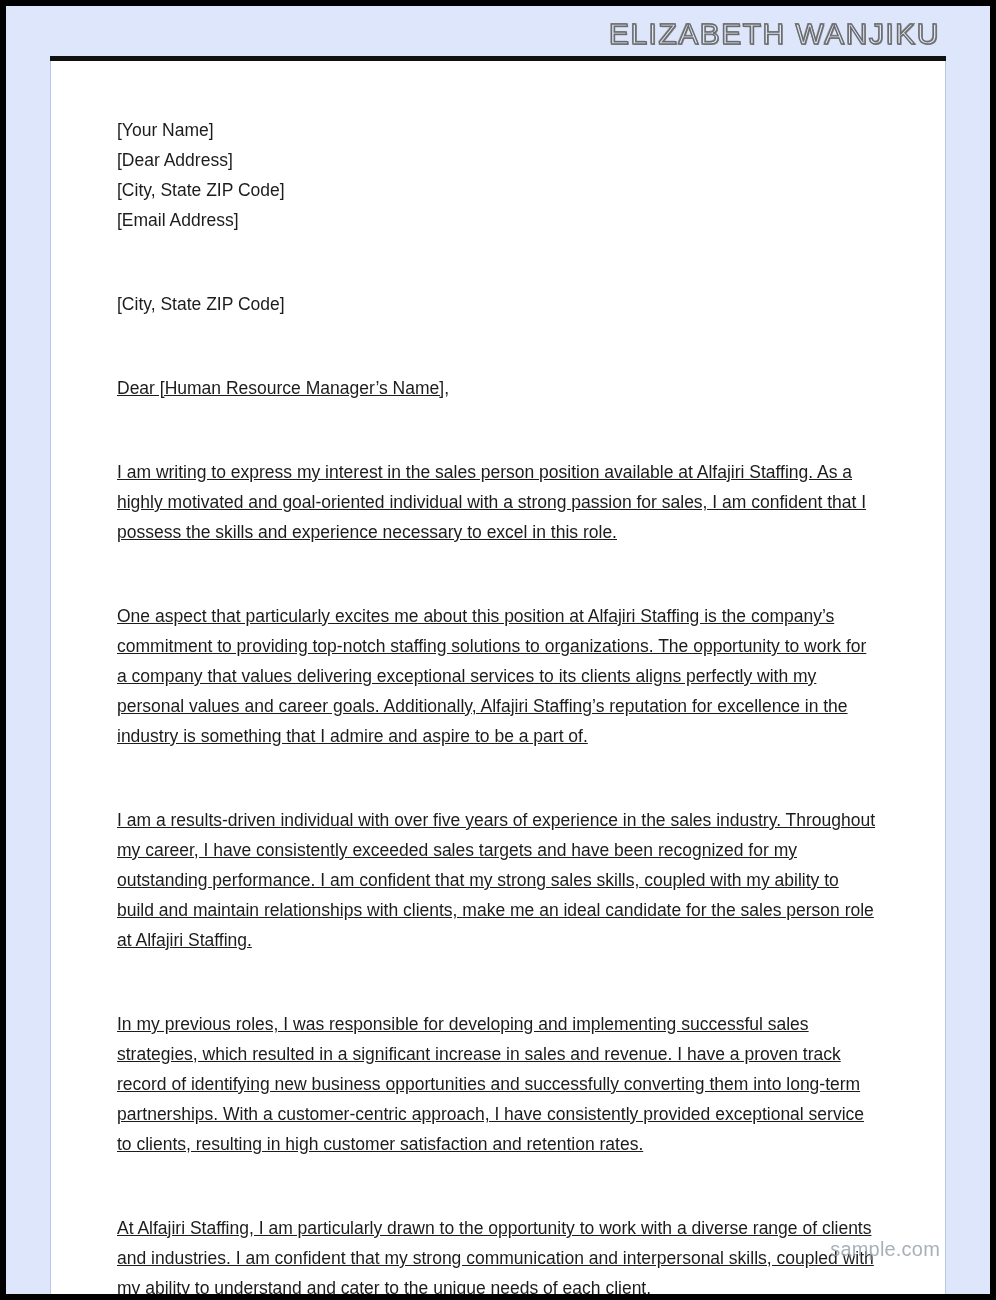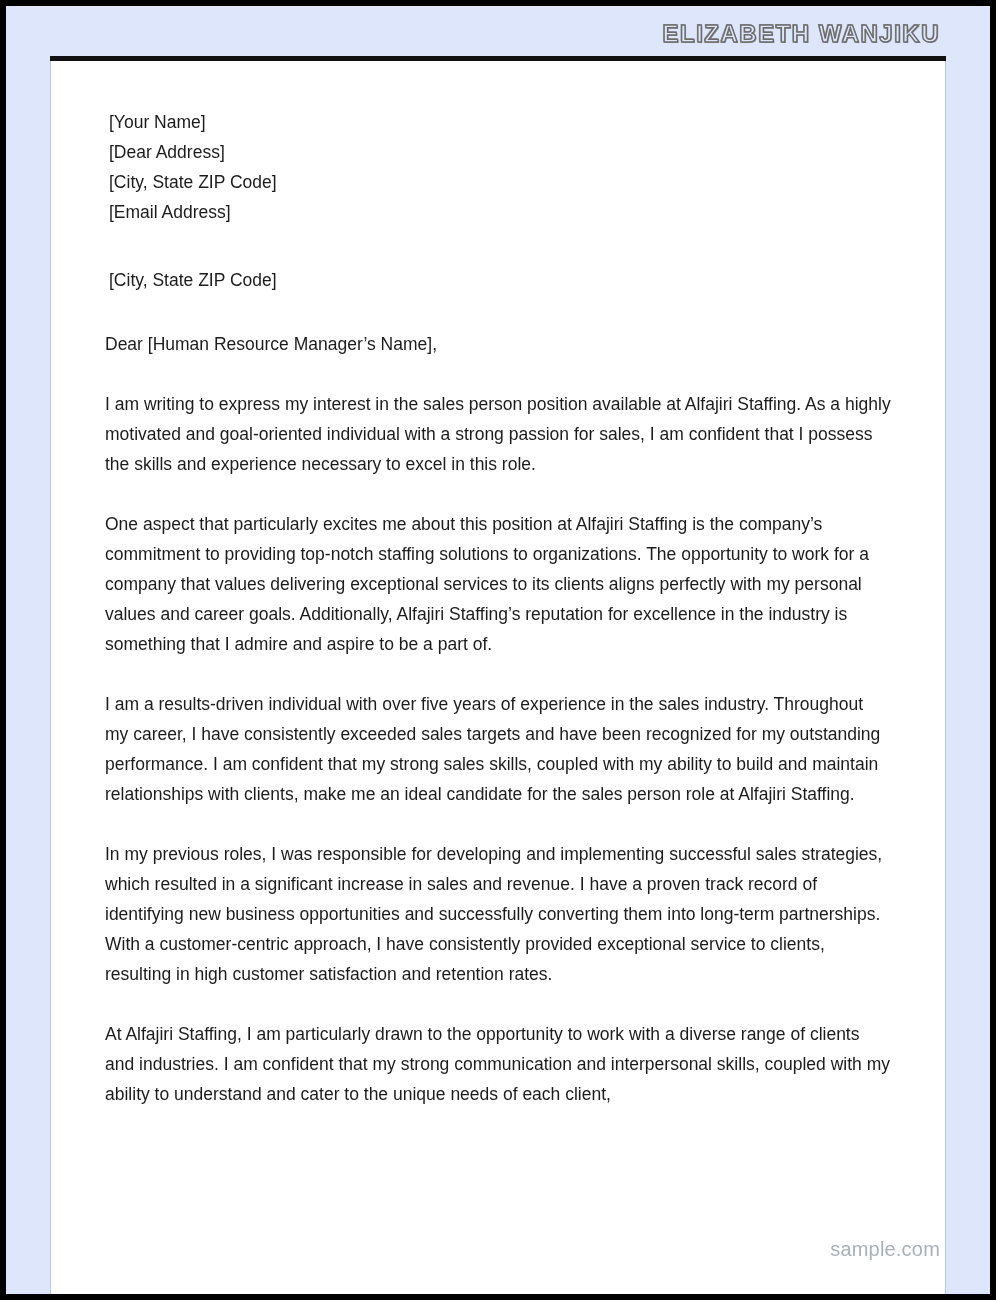--- a/index.html
+++ b/index.html
@@ -30,22 +30,22 @@
     height: 44px;
     background: #dde6fb;
     display: flex;
     align-items: center;
     justify-content: flex-end;
     box-sizing: border-box;
     padding-right: 44px;
   }
   .header-name {
     font-family: "Liberation Sans", sans-serif;
-    font-size: 24px;
-    font-weight: bold;
+    font-size: 30px;
+    font-weight: normal;
     letter-spacing: 1.5px;
     color: #dde6fb;
     -webkit-text-stroke: 1.4px #6b6b6b;
     text-shadow:
       1px 1px 0 #8d8d8d,
       -1px -1px 0 #9b9b9b;
     white-space: nowrap;
   }
   .rule {
     position: absolute;
@@ -71,28 +71,29 @@
     padding: 42px 54px 0 54px;
     font-family: "Liberation Sans", sans-serif;
     font-size: 17.5px;
     line-height: 30px;
     color: #1c1c1c;
   }
   .addr-line {
     white-space: pre;
   }
   .block {
-    margin: 4px;
+    margin: 12px;
   }
   .gap {
     height: 30px;
   }
   .para {
-    margin: 0;
+    margin: 12px;
     text-align: left;
+    text-decoration: underline;
   }
   .watermark {
     position: absolute;
     right: 50px;
     bottom: 33px;
     font-family: "Liberation Sans", sans-serif;
     font-size: 20px;
     color: #9aa3ad;
     opacity: 0.85;
     letter-spacing: 0.2px;

